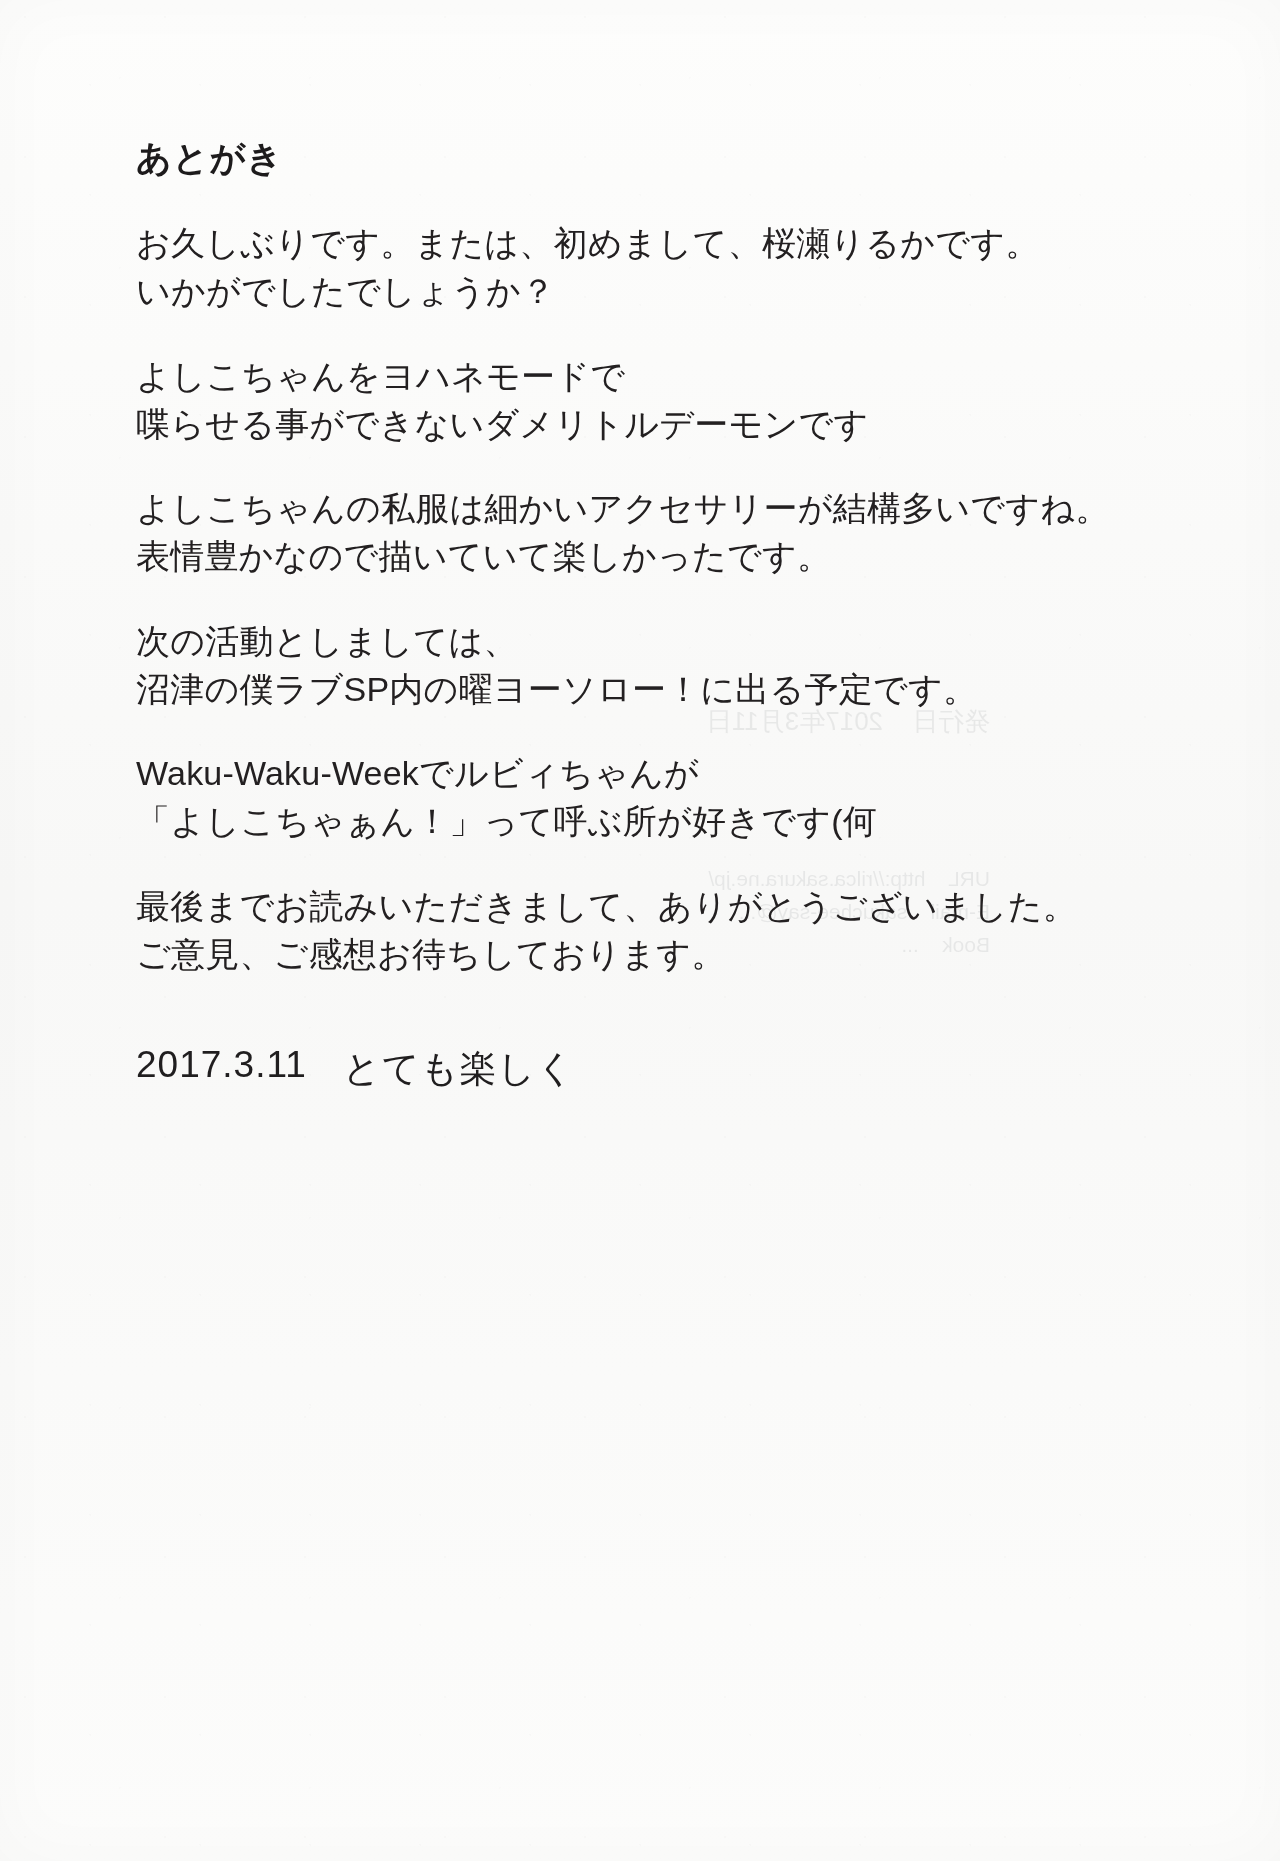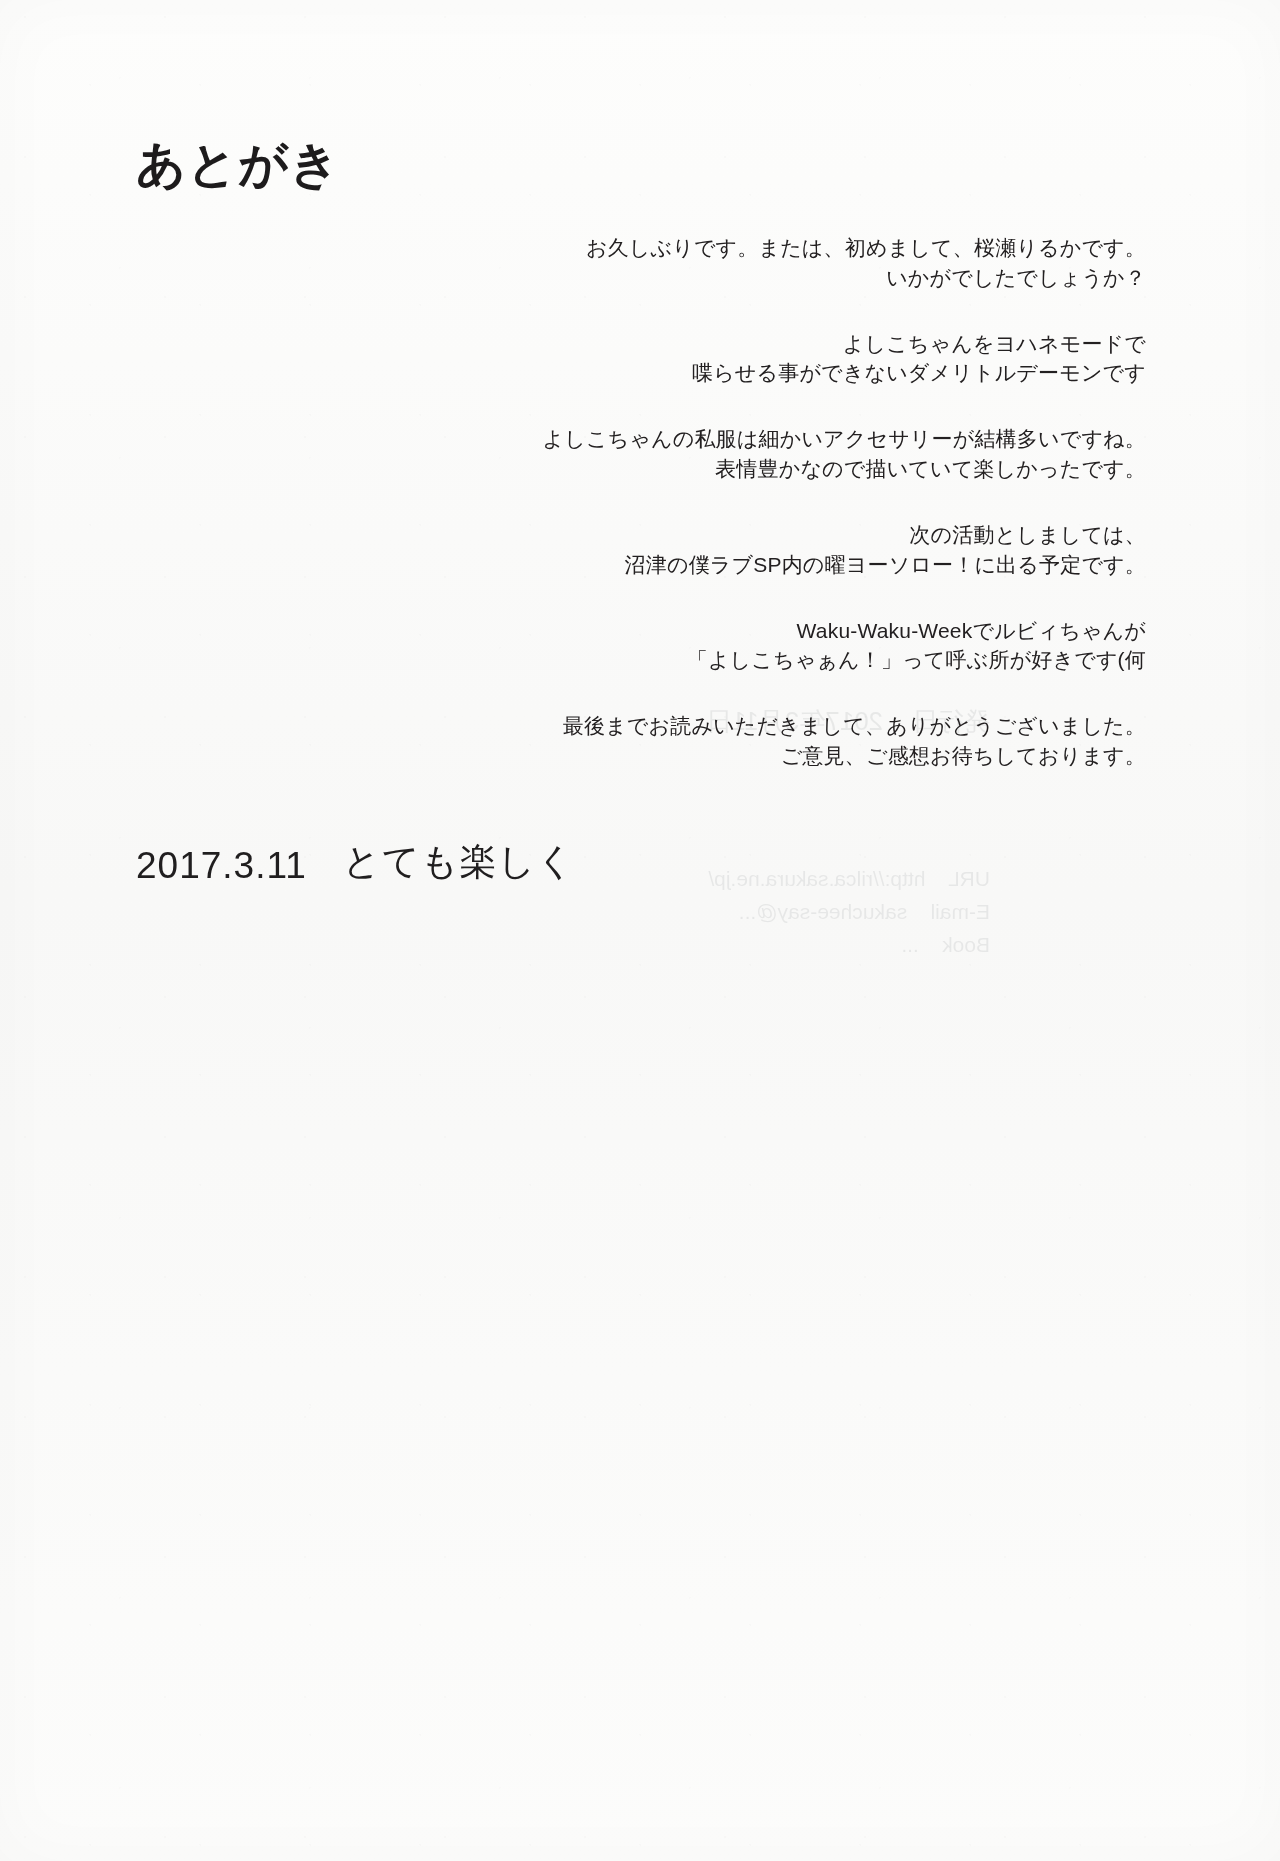--- a/index.html
+++ b/index.html
@@ -54,47 +54,46 @@
   }
 
   .content {
     position: absolute;
     left: 136px;
     top: 140px;
     width: 1010px;
   }
 
   .doc-title {
-    font-size: 49px;
+    font-size: 35px;
     font-weight: bold;
     letter-spacing: 1px;
     margin: 0 0 44px 0;
     color: #1d1b1c;
     line-height: 1.0;
   }
 
   .para {
-    font-size: 21px;
+    font-size: 34px;
     line-height: 1.42;
     margin: 0 0 36px 0;
     color: #232021;
     letter-spacing: 0.2px;
     white-space: pre-line;
-    text-align: right;
   }
   .para:last-of-type { margin-bottom: 0; }
 
   .signature {
     margin-top: 66px;
     font-size: 37px;
     letter-spacing: 1px;
     color: #201e1f;
     display: flex;
     gap: 36px;
-    align-items: flex-end;
+    align-items: flex-start;
   }
 
   
   .edge-shade {
     position: absolute;
     inset: 0;
     pointer-events: none;
     box-shadow: inset 0 0 70px rgba(0,0,0,0.025);
   }
 </style>

